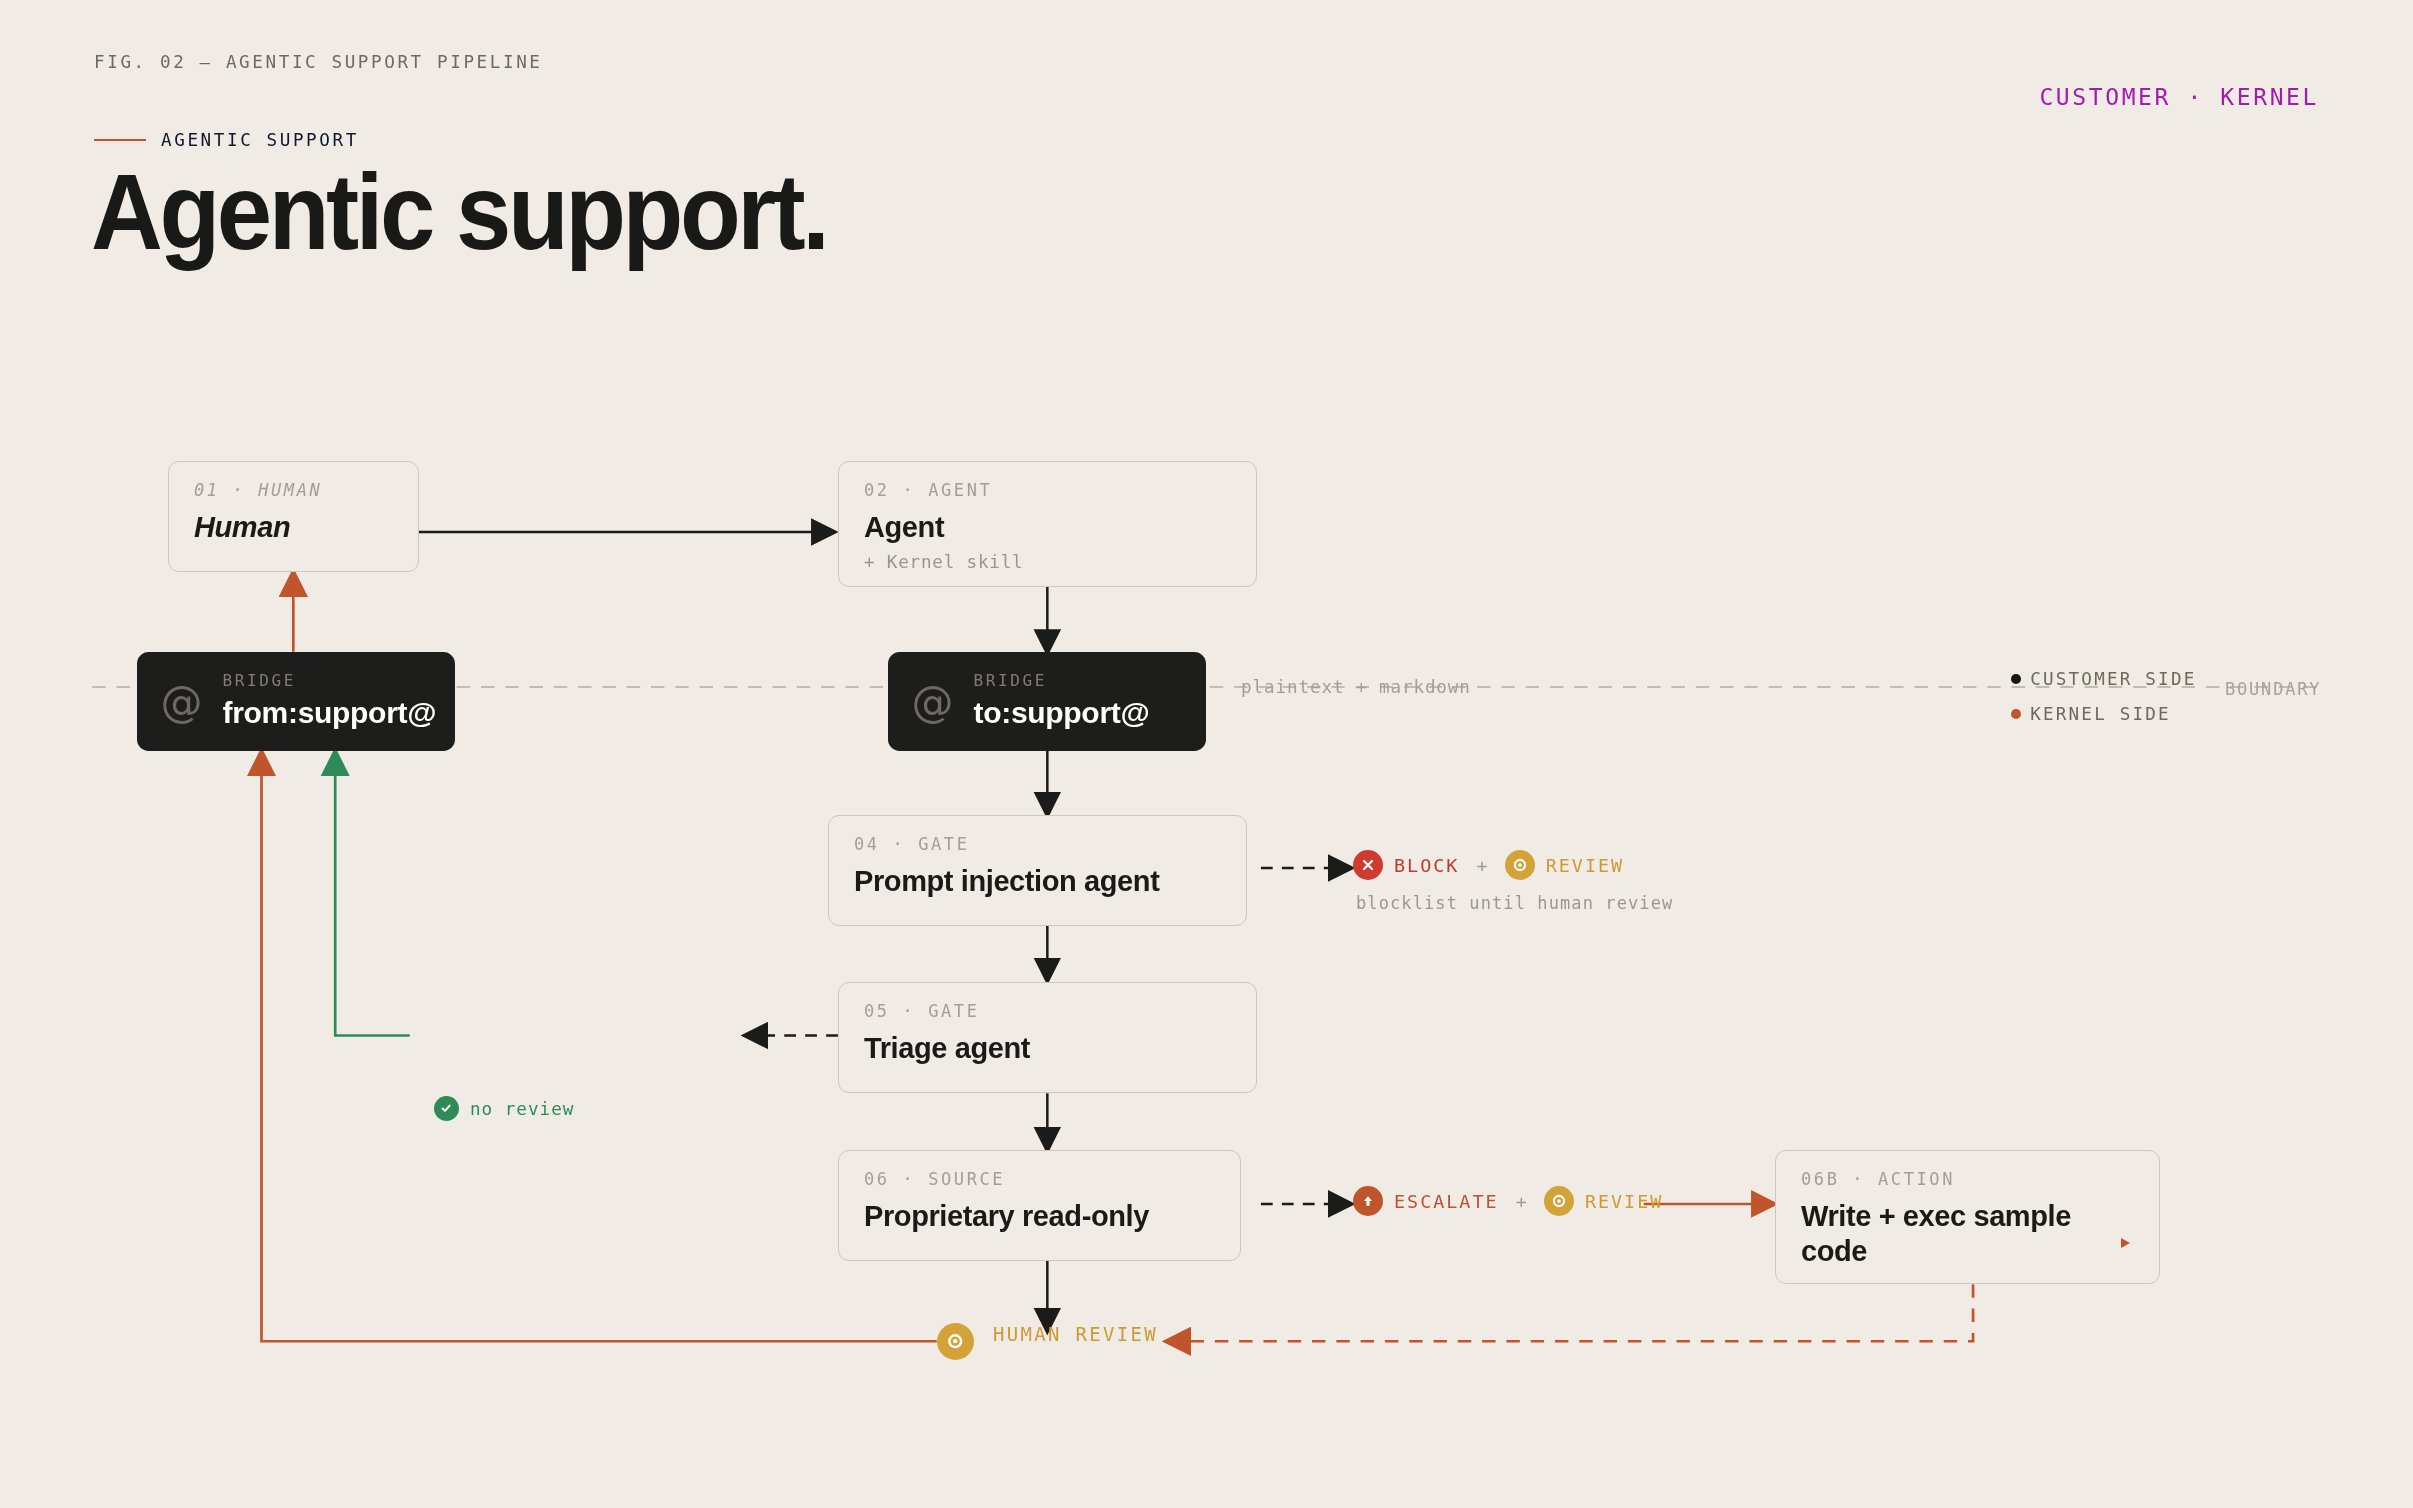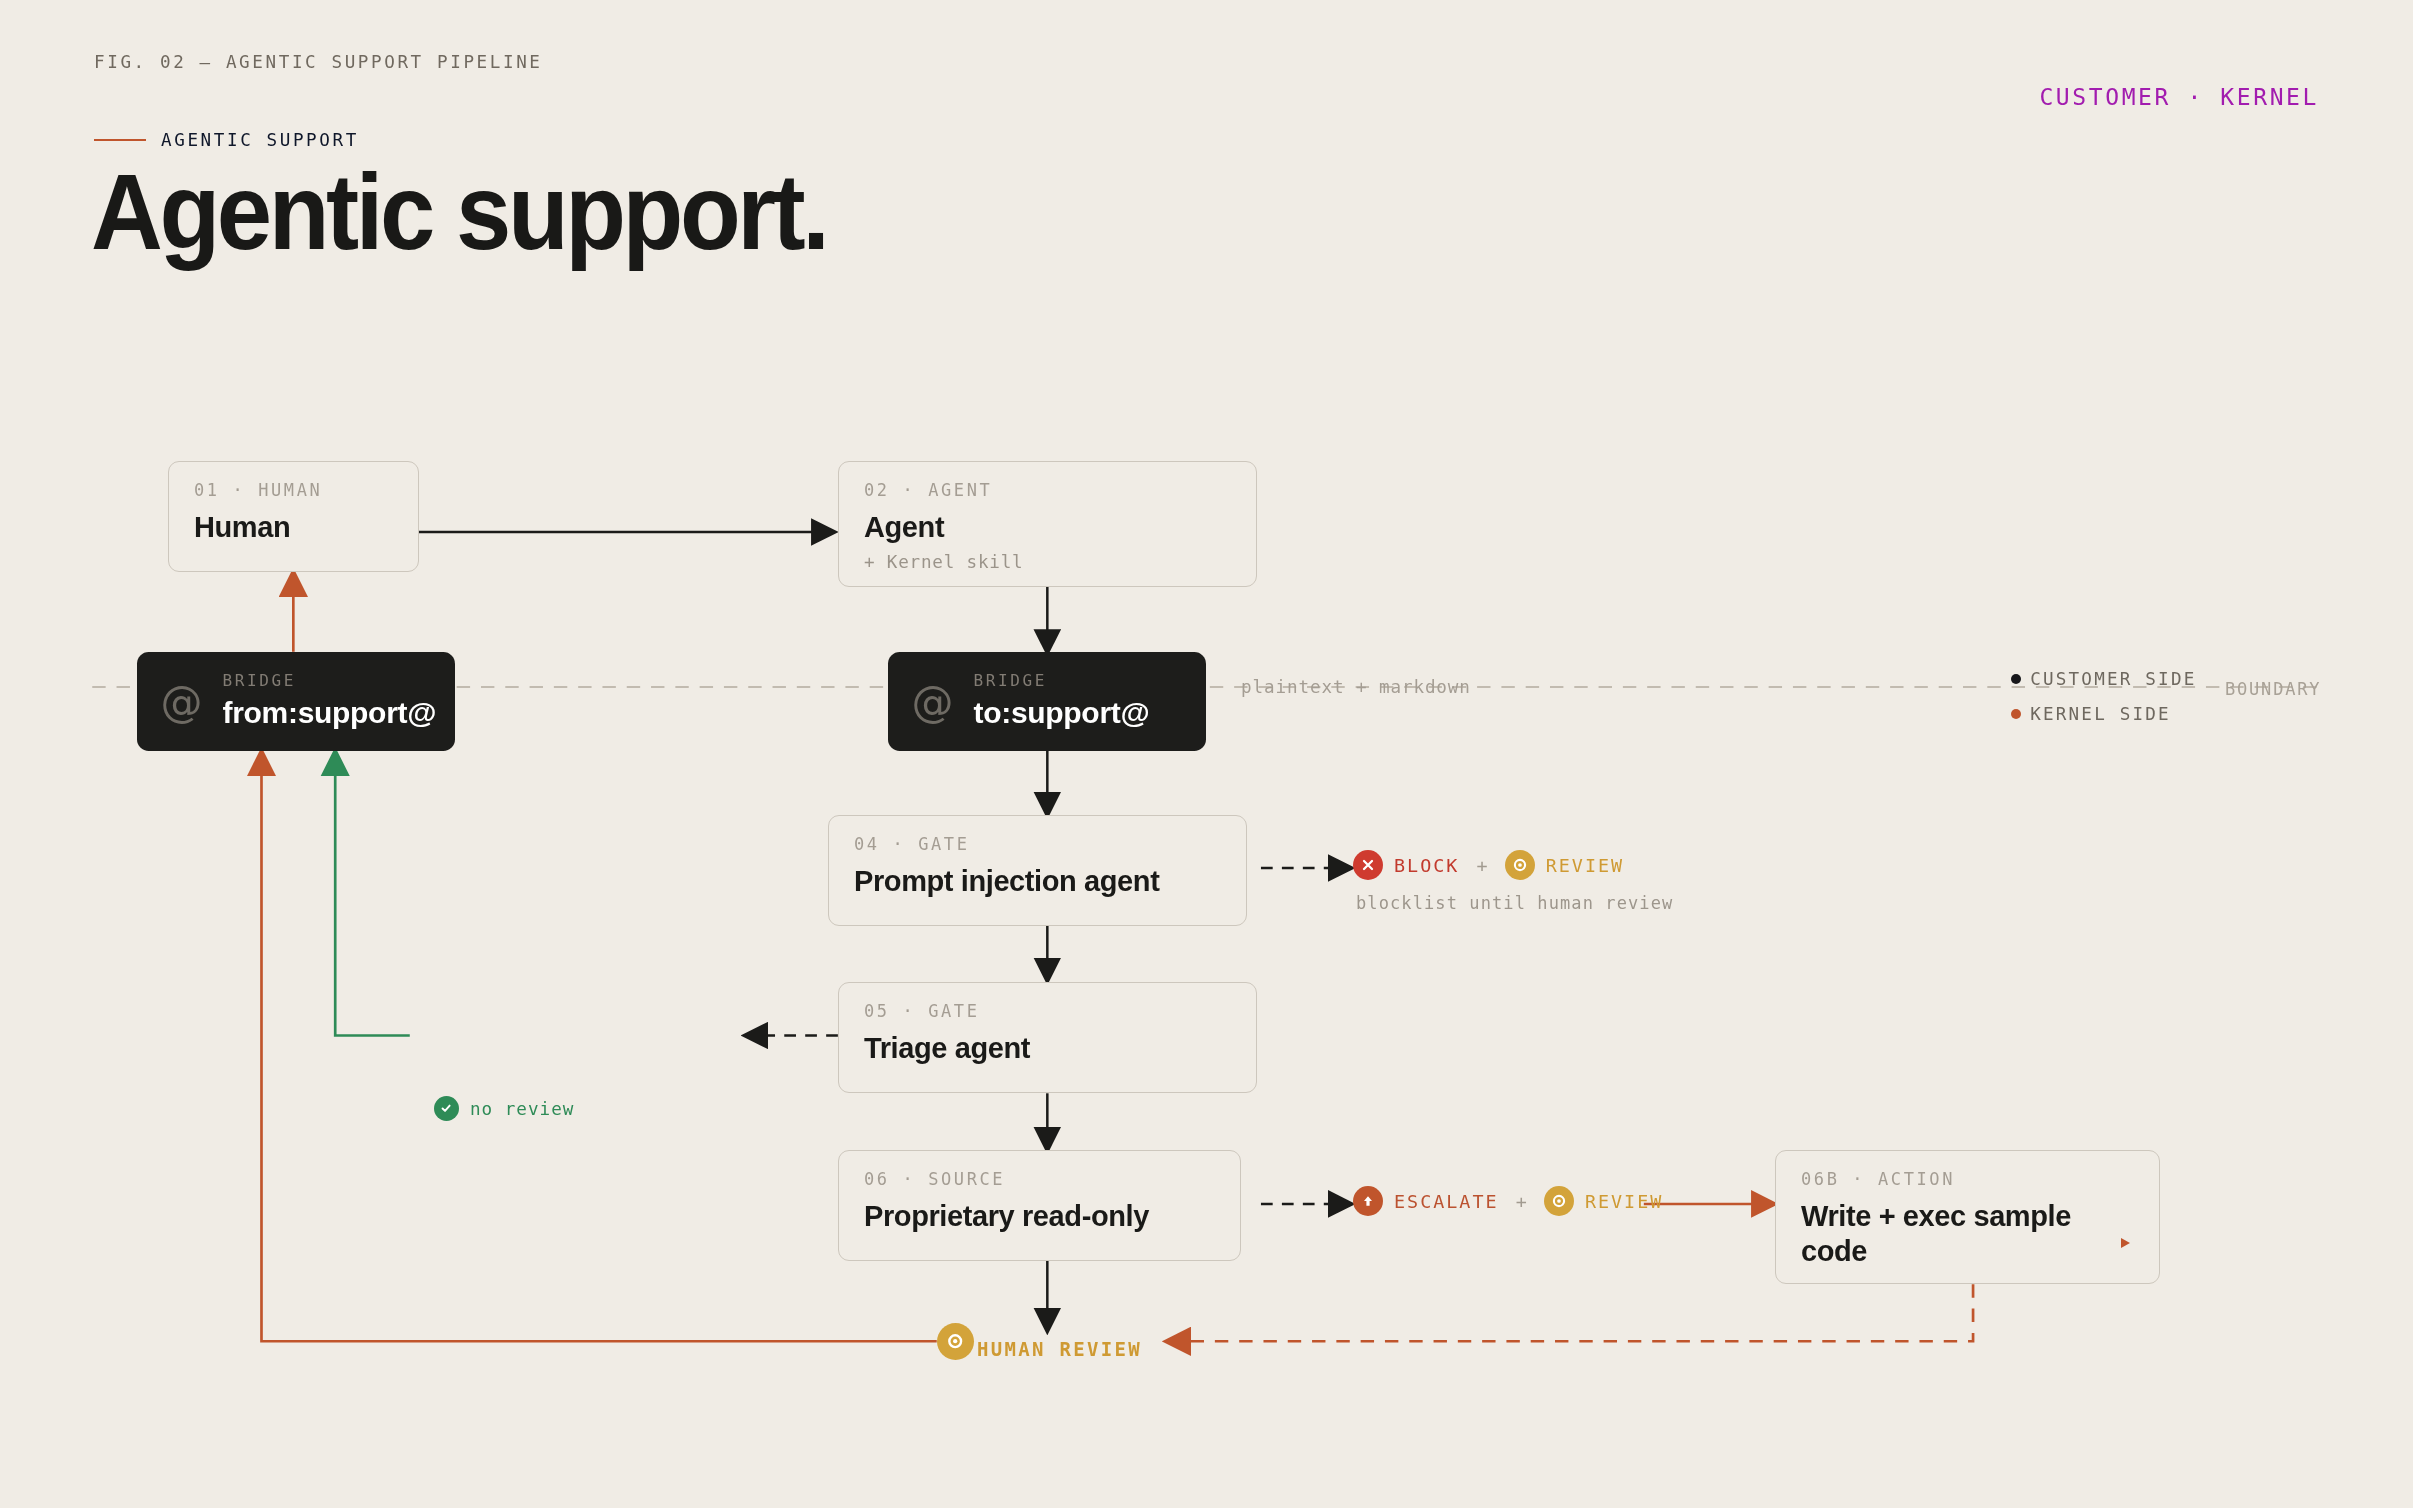--- a/index.html
+++ b/index.html
@@ -123,21 +123,21 @@
   .badge-note{
     position:absolute;font-size:17px;letter-spacing:1.1px;color:#9d968c;white-space:nowrap;
   }
 
   .chip{
     position:absolute;display:flex;align-items:center;gap:11px;white-space:nowrap;
   }
   .chip .circ{width:25px;height:25px;border-radius:50%;display:inline-flex;align-items:center;justify-content:center;}
   .chip .ctxt{font-size:17.6px;letter-spacing:1px;color:#2e8b57;}
 
-  .hr-node{position:absolute;display:flex;align-items:flex-end;gap:3px;white-space:nowrap;font-weight:bold;}
+  .hr-node{position:absolute;display:flex;align-items:flex-start;gap:19px;white-space:nowrap;}
   .hr-node .circ{width:37px;height:37px;border-radius:50%;display:inline-flex;align-items:center;justify-content:center;}
   .hr-node .htxt{font-size:19px;letter-spacing:2.3px;color:#cf9a33;}
 
   .wirelabel{position:absolute;font-size:17.6px;letter-spacing:0.9px;color:#a49d93;white-space:nowrap;}
   .tri-mark{position:absolute;width:0;height:0;border-left:9.2px solid #c0552c;border-top:5.9px solid transparent;border-bottom:5.9px solid transparent;}
 </style>
 </head>
 <body>
 
 <div id="canvas">
@@ -192,21 +192,21 @@
   <div class="topbar">
     <div class="fig-label mono">FIG. 02 — AGENTIC SUPPORT PIPELINE</div>
     <div class="corner-label mono">CUSTOMER · KERNEL</div>
     <div class="eyebrow">
       <span class="rule"></span>
       <span class="etxt mono">AGENTIC SUPPORT</span>
     </div>
     <div class="headline">Agentic support.</div>
   </div>
 
-  <div class="node" style="left:168px;top:461px;width:251px;height:111px;">
+  <div class="node" style="left:168px;top:461px;width:251px;height:111px;font-style:italic;">
     <div class="kicker mono">01 · HUMAN</div>
     <div class="title">Human</div>
   </div>
 
   <div class="node" style="left:838px;top:461px;width:419px;height:126px;">
     <div class="kicker mono">02 · AGENT</div>
     <div class="title">Agent</div>
     <div class="sub mono">+ Kernel skill</div>
   </div>
 

